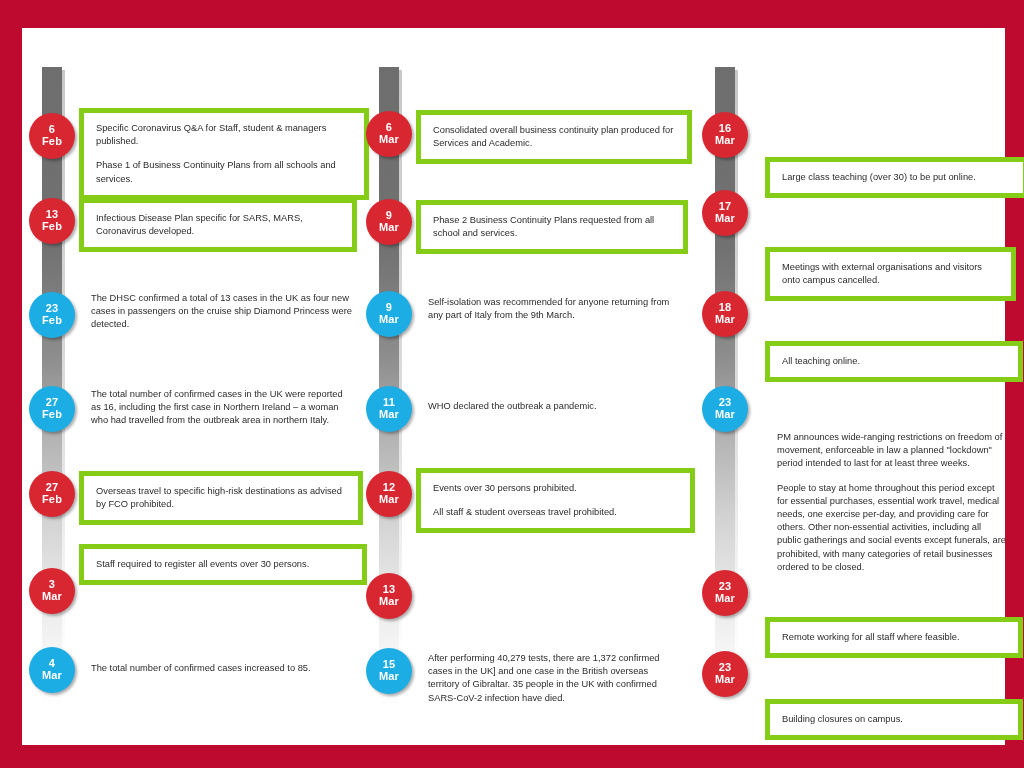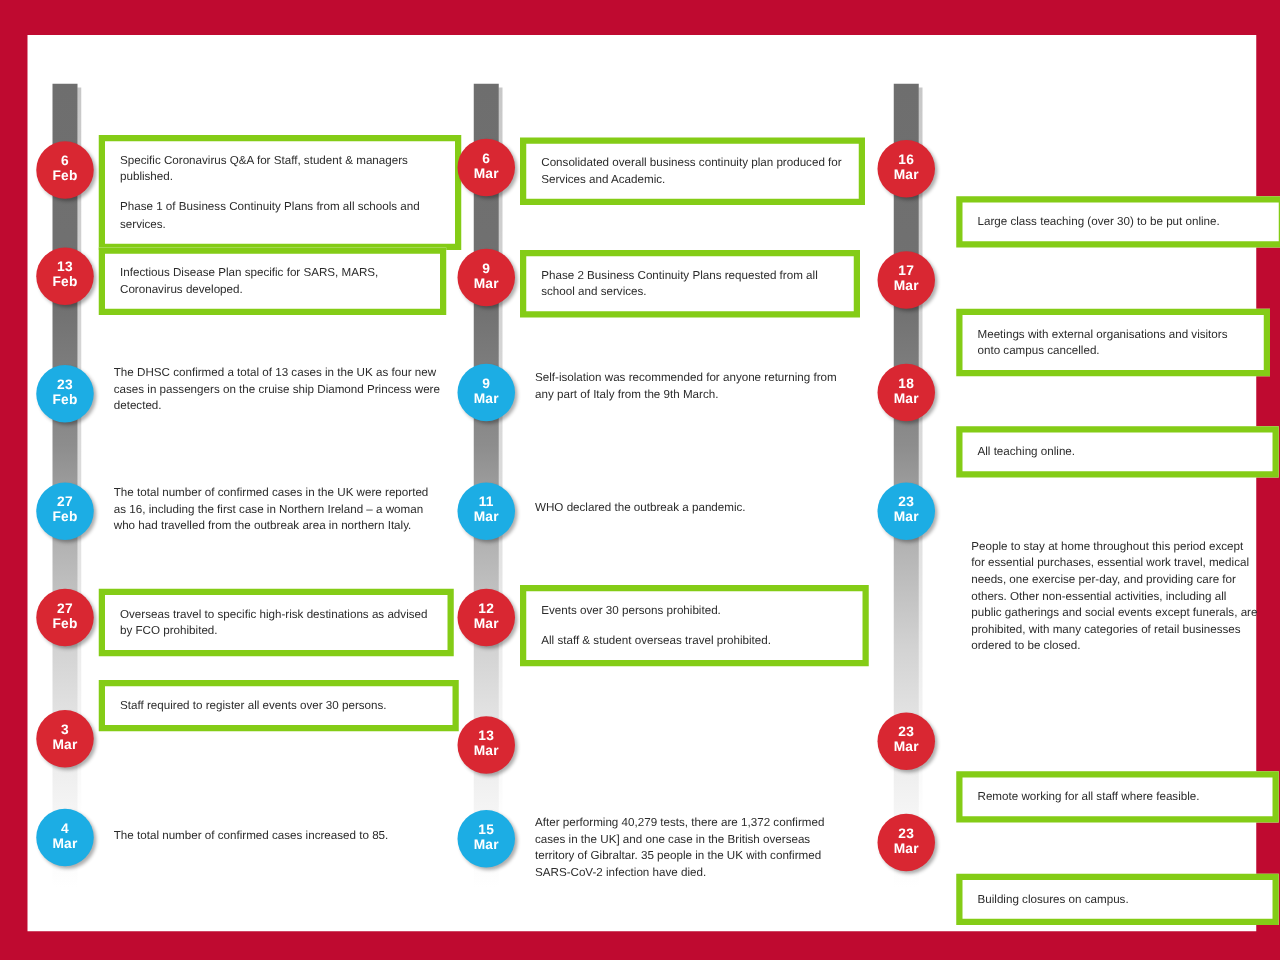--- a/index.html
+++ b/index.html
@@ -243,39 +243,40 @@
 
     <div class="column" id="col-2">
       <div class="spine"></div>
     <div class="marker red" style="top: 84px;">
           <span class="m-day">16</span>
           <span class="m-mon">Mar</span>
         </div>
         <div class="content boxed" style="top: 84px; width: 263px;">
           <p>Large class teaching (over 30) to be put online.</p>
         </div>
-        <div class="marker red" style="top: 173px;">
+        <div class="marker red" style="top: 162px;">
           <span class="m-day">17</span>
           <span class="m-mon">Mar</span>
         </div>
         <div class="content boxed" style="top: 174px; width: 251px;">
           <p>Meetings with external organisations and visitors onto campus cancelled.</p>
         </div>
         <div class="marker red" style="top: 263px;">
           <span class="m-day">18</span>
           <span class="m-mon">Mar</span>
         </div>
         <div class="content boxed" style="top: 268px; width: 258px;">
           <p>All teaching online.</p>
         </div>
         <div class="marker blue" style="top: 358px;">
           <span class="m-day">23</span>
           <span class="m-mon">Mar</span>
         </div>
         <div class="content plain" style="top: 358px; width: 247px;">
+          <p>PM announces wide-ranging restrictions on freedom of movement, enforceable in law a planned "lockdown" period intended to last for at least three weeks.</p>
           <p>People to stay at home throughout this period except for essential purchases, essential work travel, medical needs, one exercise per-day, and providing care for others. Other non-essential activities, including all public gatherings and social events except funerals, are prohibited, with many categories of retail businesses ordered to be closed.</p>
         </div>
         <div class="marker red" style="top: 542px;">
           <span class="m-day">23</span>
           <span class="m-mon">Mar</span>
         </div>
         <div class="content boxed" style="top: 544px; width: 258px;">
           <p>Remote working for all staff where feasible.</p>
         </div>
         <div class="marker red" style="top: 623px;">

